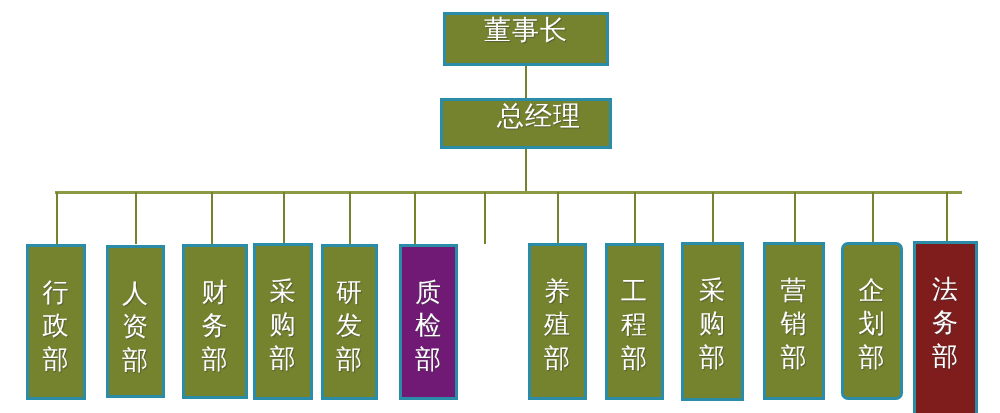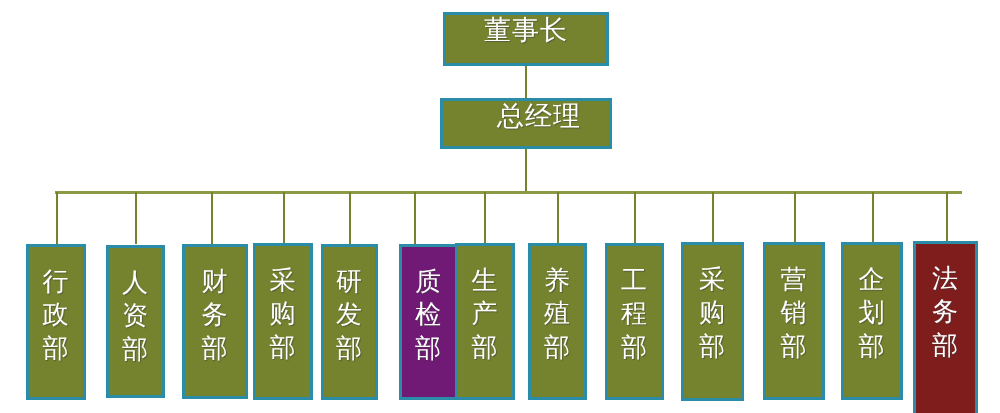--- a/index.html
+++ b/index.html
@@ -49,21 +49,21 @@
     writing-mode: horizontal-tb;
     padding-top: 18px;
     align-items: flex-start;
   }
   .node.vertical .vlabel {
     display: block;
     text-align: center;
     width: 100%;
     word-break: break-all;
     max-width: 1.2em;
-    margin: 0 auto;
+    margin: 11px auto;
   }
 
   
   .conn {
     position: absolute;
     background: #76832E;
     z-index: 1;
   }
   .conn.v { width: 2px; }
   .conn.h { height: 2px; }
@@ -123,41 +123,38 @@
   </div>
 
   <div class="node vertical" style="left: 321px; top: 244px; width: 57px; height: 156px; background: rgb(118, 131, 46); border-color: rgb(43, 140, 168); color: rgb(255, 255, 255);">
     <span class="vlabel">研发部</span>
   </div>
 
   <div class="node vertical" style="left: 399px; top: 244px; width: 59px; height: 156px; background: #701a75; border-color: rgb(43, 140, 168); color: rgb(255, 255, 255);">
     <span class="vlabel">质检部</span>
   </div>
 
-  <div class="node vertical" style="left: 455px; top: 243px; width: 60px; height: 157px; background: rgb(118, 131, 46); border-color: rgb(43, 140, 168); color: rgb(255, 255, 255);">
-    <span class="vlabel">生产部</span>
-  </div>
 
   <div class="node vertical" style="left: 528px; top: 243px; width: 59px; height: 157px; background: rgb(118, 131, 46); border-color: rgb(43, 140, 168); color: rgb(255, 255, 255);">
     <span class="vlabel">养殖部</span>
   </div>
 
   <div class="node vertical" style="left: 605px; top: 243px; width: 59px; height: 157px; background: rgb(118, 131, 46); border-color: rgb(43, 140, 168); color: rgb(255, 255, 255);">
     <span class="vlabel">工程部</span>
   </div>
 
   <div class="node vertical" style="left: 681px; top: 242px; width: 63px; height: 159px; background: rgb(118, 131, 46); border-color: rgb(43, 140, 168); color: rgb(255, 255, 255);">
     <span class="vlabel">采购部</span>
   </div>
 
   <div class="node vertical" style="left: 763px; top: 242px; width: 62px; height: 158px; background: rgb(118, 131, 46); border-color: rgb(43, 140, 168); color: rgb(255, 255, 255);">
     <span class="vlabel">营销部</span>
   </div>
 
-  <div class="node vertical" style="left: 841px; top: 242px; width: 62px; height: 158px; background: rgb(118, 131, 46); border-color: rgb(43, 140, 168); color: rgb(255, 255, 255);">
+  <div class="node vertical" style="left: 841px; top: 242px; width: 62px; height: 158px; background: rgb(118, 131, 46); border-color: rgb(43, 140, 168); color: rgb(255, 255, 255); border-radius: 7px;">
     <span class="vlabel">企划部</span>
   </div>
 
   <div class="node vertical" style="left: 913px; top: 241px; width: 65px; height: 180px; background: #7f1d1d; border-color: rgb(43, 140, 168); color: rgb(255, 255, 255);">
     <span class="vlabel">法务部</span>
   </div>
 
 </div>
 
 </body></html>

